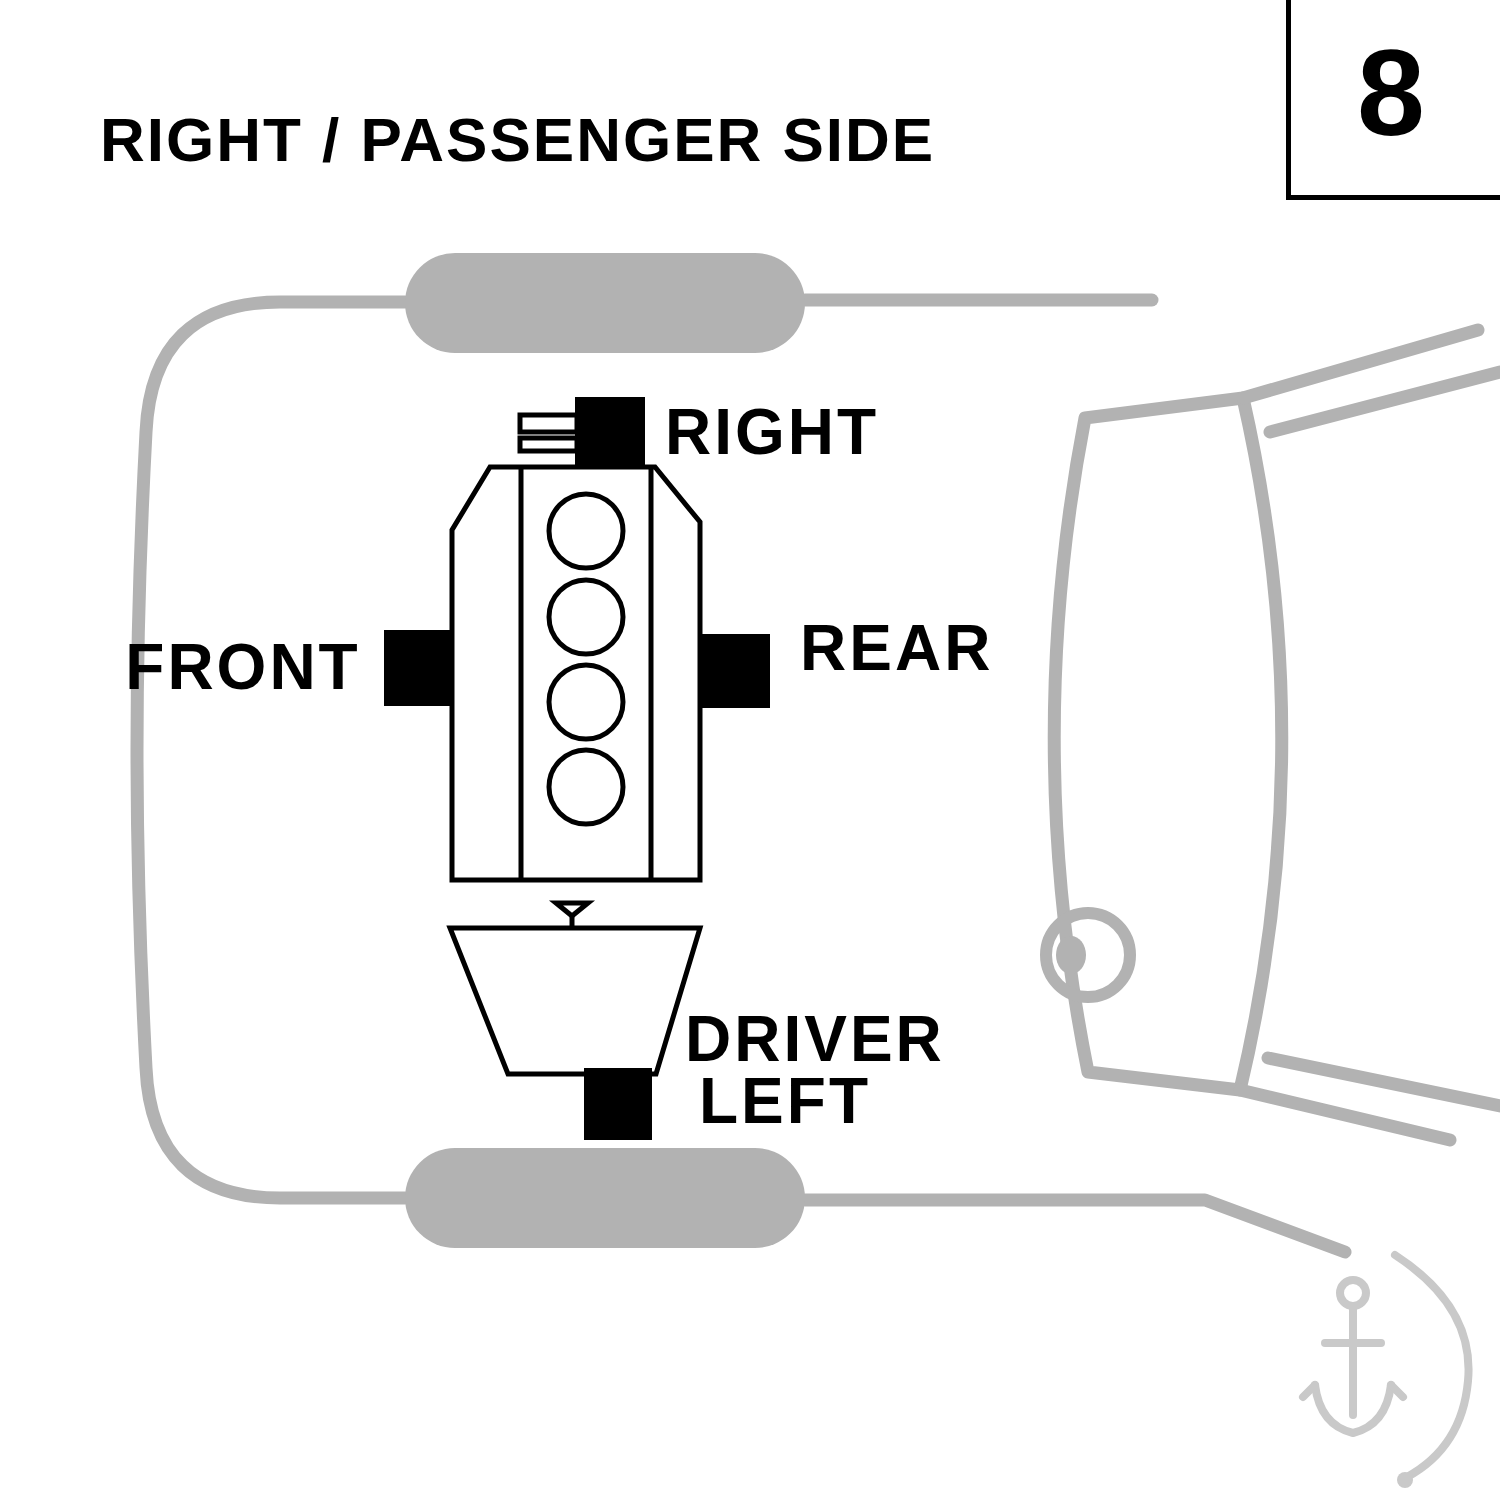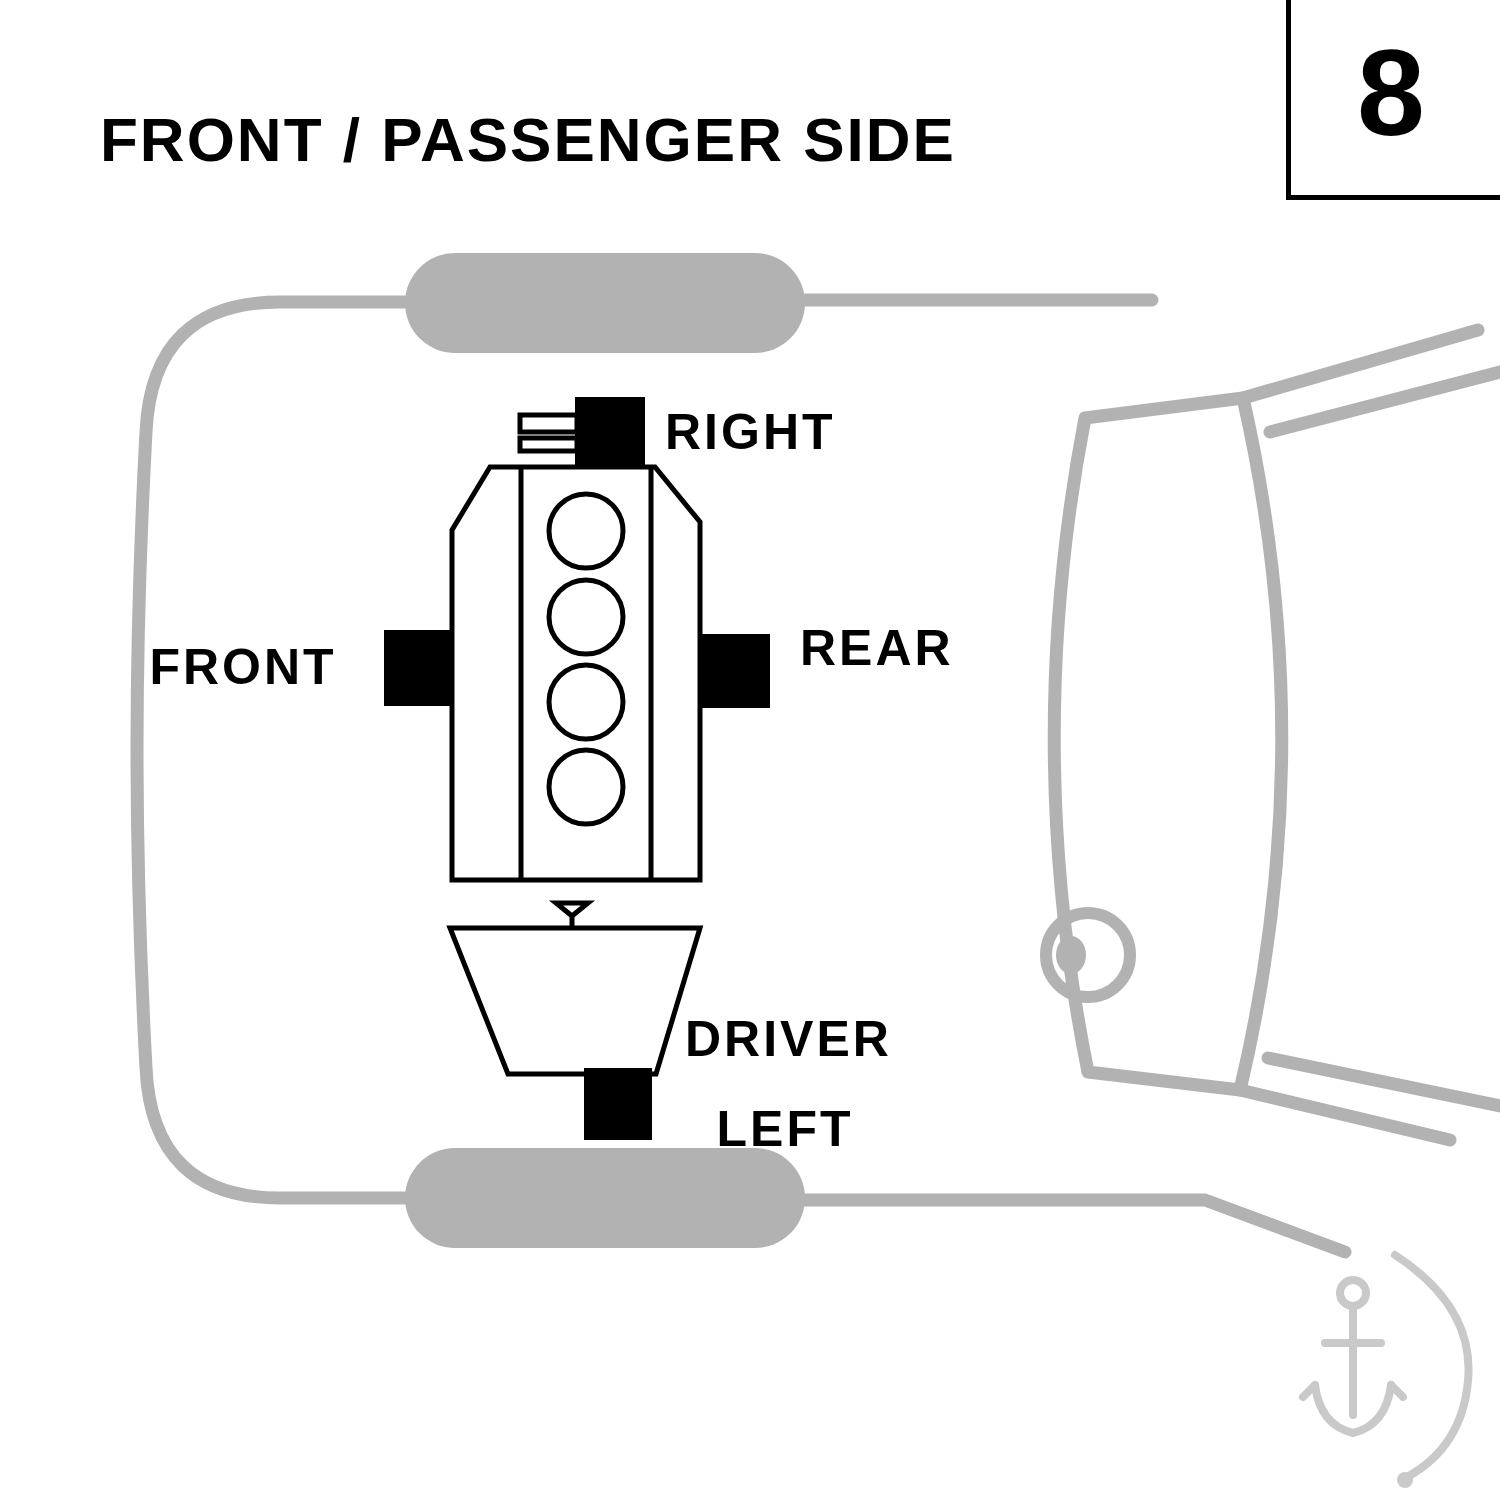--- a/index.html
+++ b/index.html
@@ -13,21 +13,21 @@
     position:relative;
     width:1500px;height:1500px;
     background:var(--background,#fff);
     overflow:hidden;
     font-family:"Liberation Sans", sans-serif;
     color:var(--ink,#000);
   }
   .stage svg{position:absolute;left:0;top:0;}
   .label{position:absolute;font-weight:700;white-space:nowrap;}
   .title{font-size:62px;letter-spacing:2px;line-height:70px;}
-  .mount-label{font-size:50px;letter-spacing:3px;line-height:62px;}
+  .mount-label{font-size:64px;letter-spacing:3px;line-height:62px;}
   .fig-box{
     position:absolute;left:1286px;top:-22px;width:260px;height:222px;
     background:#fff;border:5px solid var(--ink,#000);
     box-sizing:border-box;
     display:flex;align-items:center;justify-content:center;
     padding-right:50px;padding-top:8px;
   }
   .fig-num{font-size:122px;font-weight:700;}
   
   .car-stroke{fill:none;stroke:var(--car-outline,#b2b2b2);stroke-width:13;stroke-linecap:round;stroke-linejoin:round;}
@@ -89,31 +89,31 @@
       <line class="wm" x1="58" y1="51" x2="58" y2="160"></line>
       <line class="wm" x1="30" y1="88" x2="86" y2="88"></line>
       <path class="wm" d="M 20 130 Q 25 170 58 178 Q 91 170 96 130"></path>
       <path class="wm" d="M 20 130 L 8 142"></path>
       <path class="wm" d="M 96 130 L 108 142"></path>
       <path class="wm" d="M 100 0 Q 180 52 173 126 Q 167 192 112 222"></path>
       <circle class="wm-fill" cx="110" cy="225" r="8"></circle>
     </g>
   </svg>
 
-  <div class="label title" style="left:100px;top:105px;">FRONT / PASSENGER SIDE</div>
+  <div class="label title" style="left:100px;top:105px;">RIGHT / PASSENGER SIDE</div>
 
 
   <div class="label mount-label" style="left:665px;top:401px;">RIGHT</div>
 
   <div class="label mount-label" style="left:124px;top:636px;width:238px;text-align:center;">FRONT</div>
 
   <div class="label mount-label" style="left:800px;top:617px;">REAR</div>
 
   <div style="position:absolute;left:685px;top:1008px;width:200px;text-align:center;">
     <div class="label mount-label" style="position:static;">DRIVER</div>
-    <div class="label mount-label" style="position:static;margin-top:28px;">LEFT</div>
+    <div class="label mount-label" style="position:static;">LEFT</div>
   </div>
 
   <div class="fig-box">
     <div class="fig-num">8</div>
   </div>
 
 </div>
 
 </body></html>

